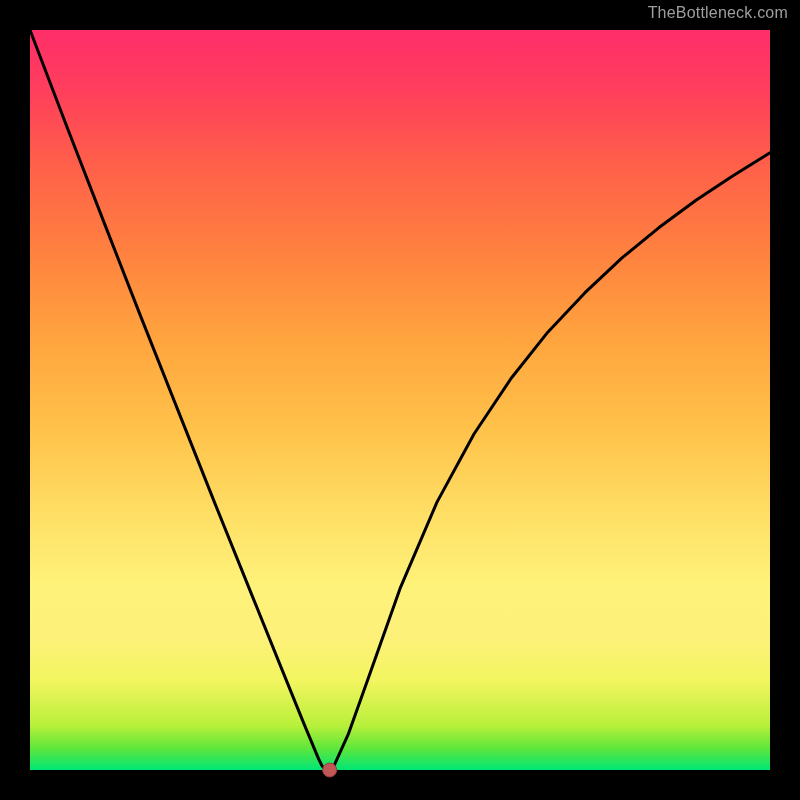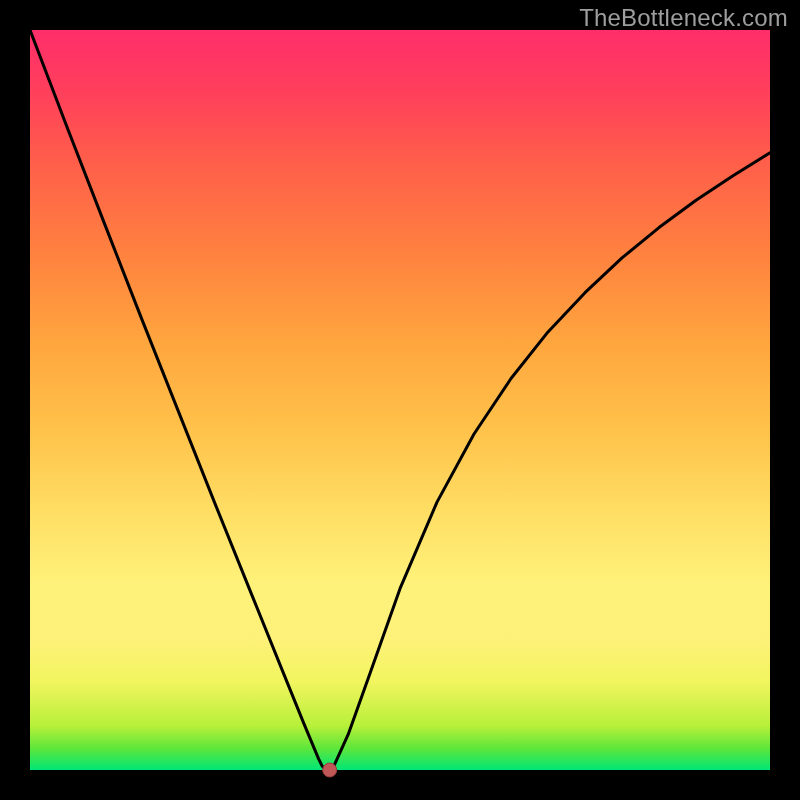--- a/index.html
+++ b/index.html
@@ -41,21 +41,21 @@
       #ff5f4a 82%,
       #ff3e5c 92%,
       #ff2e6a 100%
     );
   }
   .watermark {
     position: absolute;
     top: 4px;
     right: 12px;
     color: #9e9e9e;
-    font-size: 24px;
+    font-size: 16px;
     letter-spacing: 0.2px;
     user-select: none;
   }
   svg.curve {
     position: absolute;
     top: 0;
     left: 0;
     width: 740px;
     height: 740px;
     overflow: visible;

